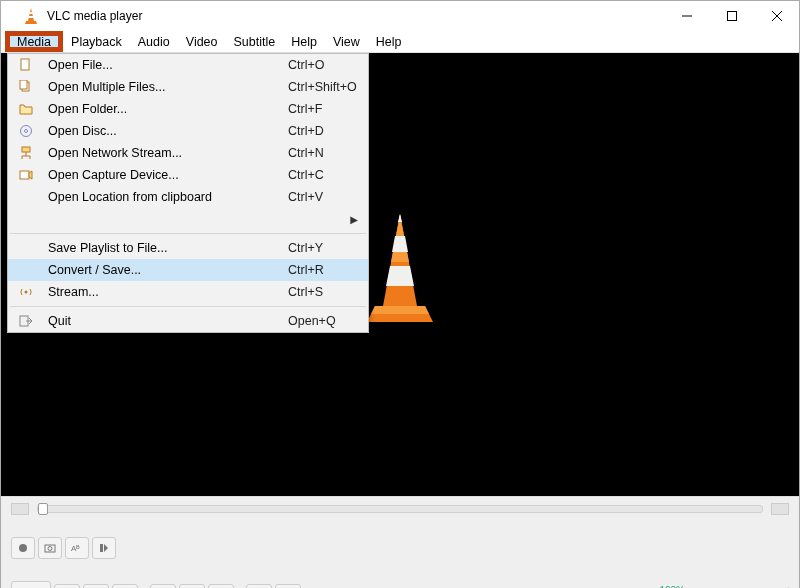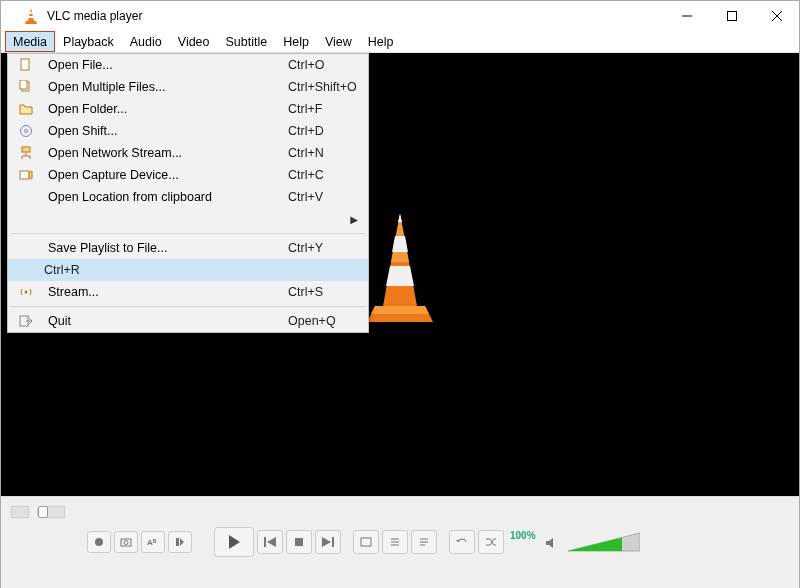--- a/index.html
+++ b/index.html
@@ -5,32 +5,32 @@
     * { box-sizing: border-box; margin: 0; padding: 0; font-family: "Segoe UI", Tahoma, sans-serif; }
     body { background: #f5f5f5; width: 800px; height: 588px; overflow: hidden; }
     .window { position: relative; width: 800px; height: 588px; background: #fff; border: 1px solid #aaa; }
     .titlebar { height: 30px; display: flex; align-items: center; padding: 0 0 0 8px; background: #fff; margin-left: 14px; }
     .titlebar .app-icon { width: 16px; height: 18px; margin-right: 8px; }
     .title { font-size: 12px; color: #000; flex: 1; }
     .win-controls { display: flex; height: 100%; }
     .win-btn { width: 45px; display: flex; align-items: center; justify-content: center; font-size: 13px; color: #000; }
     .menubar { height: 22px; display: flex; align-items: stretch; padding: 0 4px; background: #fff; border-bottom: 1px solid #e3e3e3; font-size: 12.5px; }
     .menu-item { padding: 0 8px; display: flex; align-items: center; }
-    .menu-item.open { background: #cde6f7; border: 1px solid #c2410c; padding: 0 7px; text-align: center; }
+    .menu-item.open { background: #cde6f7; border: 5px solid #c2410c; padding: 0 7px; text-align: center; }
     .video-area { position: relative; background: #000; height: 443px; overflow: hidden; }
     .cone { position: absolute; left: 50%; top: 50%; transform: translate(-50%,-55%); }
     .dropdown { position: absolute; top: 52px; left: 6px; width: 362px; background: #f2f2f2; border: 1px solid #bfbfbf; box-shadow: 2px 2px 4px rgba(0,0,0,0.2); font-size: 12.5px; z-index: 10; }
     .dd-item { height: 22px; display: flex; align-items: center; padding: 0 10px 0 8px; gap: 8px; }
     .dd-item.highlight { background: #cde6f7; }
     .dd-ico { width: 20px; display: flex; justify-content: center; align-items: center; }
     .dd-label { flex: 1; padding-left: 4px; color: #000; }
-    .dd-shortcut { color: #222; min-width: 70px; text-align: left; }
+    .dd-shortcut { color: #222; min-width: 70px; text-align: left; margin-left: 36px; }
     .dd-arrow { font-size: 10px; color: #333; margin-left: auto; }
     .dd-sep { height: 1px; background: #d7d7d7; margin: 3px 2px; }
-    .controls-bar { background: #efefef; border-top: 1px solid #ddd; height: 92px; padding: 6px 10px 8px 10px; display: flex; flex-direction: row; gap: 22px; font-weight: bold; }
+    .controls-bar { background: #efefef; border-top: 1px solid #ddd; height: 92px; padding: 6px 10px 8px 10px; display: flex; flex-direction: column; gap: 22px; }
     .seek-row { display: flex; align-items: center; gap: 8px; height: 18px; }
     .seek-edge { width: 18px; height: 12px; background: #e2e2e2; border: 1px solid #ccc; }
     .seek-track { flex: 1; height: 8px; background: #e6e6e6; border: 1px solid #d0d0d0; border-radius: 3px; position: relative; }
     .seek-knob { position: absolute; left: 0; top: -3px; width: 10px; height: 12px; background: #fff; border: 1px solid #999; border-radius: 2px; }
     .btn-row { display: flex; align-items: center; gap: 3px; }
     .ctrl-group { display: flex; gap: 3px; }
     .cbtn { width: 26px; height: 24px; background: #f4f4f4; border: 1px solid #ccc; border-radius: 3px; display: flex; align-items: center; justify-content: center; font-size: 12px; color: #555; }
     .cbtn.play { width: 40px; height: 30px; font-size: 14px; }
     .cbtn.sq { width: 24px; height: 22px; font-size: 11px; }
     .spacer { flex: 1; }
@@ -147,21 +147,21 @@
         <span class="dd-label">Open Folder...</span>
         <span class="dd-shortcut">Ctrl+F</span>
       </div>
       <div class="dd-item">
         <span class="dd-ico">
           <svg width="14" height="14">
             <circle cx="7" cy="7" r="5.5" fill="#eef" stroke="#88a"></circle>
             <circle cx="7" cy="7" r="1.5" fill="#fff" stroke="#88a"></circle>
           </svg>
         </span>
-        <span class="dd-label">Open Shift...</span>
+        <span class="dd-label">Open Disc...</span>
         <span class="dd-shortcut">Ctrl+D</span>
       </div>
       <div class="dd-item">
         <span class="dd-ico">
           <svg width="14" height="14">
             <rect x="3" y="1" width="8" height="5" fill="#ffd47a" stroke="#b47a2a"></rect>
             <line x1="7" y1="6" x2="7" y2="10" stroke="#b47a2a"></line>
             <line x1="3" y1="10" x2="11" y2="10" stroke="#b47a2a"></line>
             <line x1="3" y1="10" x2="3" y2="13" stroke="#b47a2a"></line>
             <line x1="11" y1="10" x2="11" y2="13" stroke="#b47a2a"></line>
@@ -190,20 +190,21 @@
         <span class="dd-arrow">▶</span>
       </div>
       <div class="dd-sep"></div>
       <div class="dd-item">
         <span class="dd-ico"></span>
         <span class="dd-label">Save Playlist to File...</span>
         <span class="dd-shortcut">Ctrl+Y</span>
       </div>
       <div class="dd-item highlight">
         <span class="dd-ico"></span>
+        <span class="dd-label">Convert / Save...</span>
         <span class="dd-shortcut">Ctrl+R</span>
       </div>
       <div class="dd-item">
         <span class="dd-ico">
           <svg width="14" height="14">
             <circle cx="7" cy="7" r="1.5" fill="#b47a2a"></circle>
             <path d="M3 4 A5 5 0 0 0 3 10" fill="none" stroke="#b47a2a"></path>
             <path d="M11 4 A5 5 0 0 1 11 10" fill="none" stroke="#b47a2a"></path>
           </svg>
         </span>

